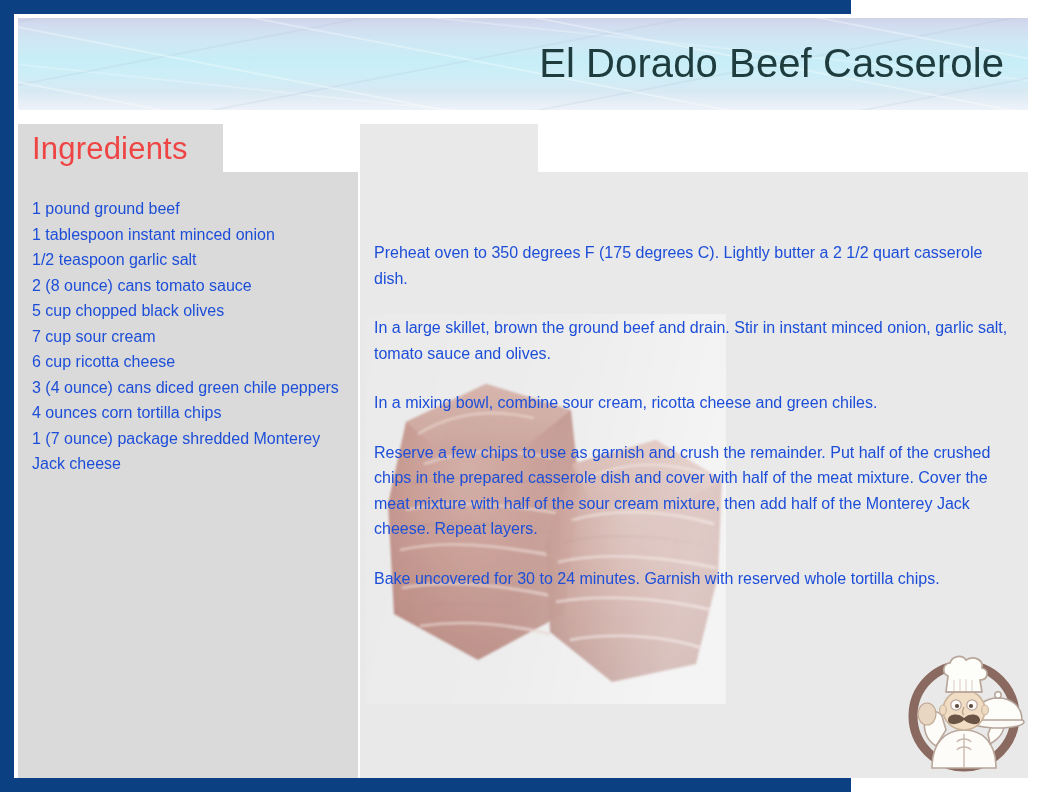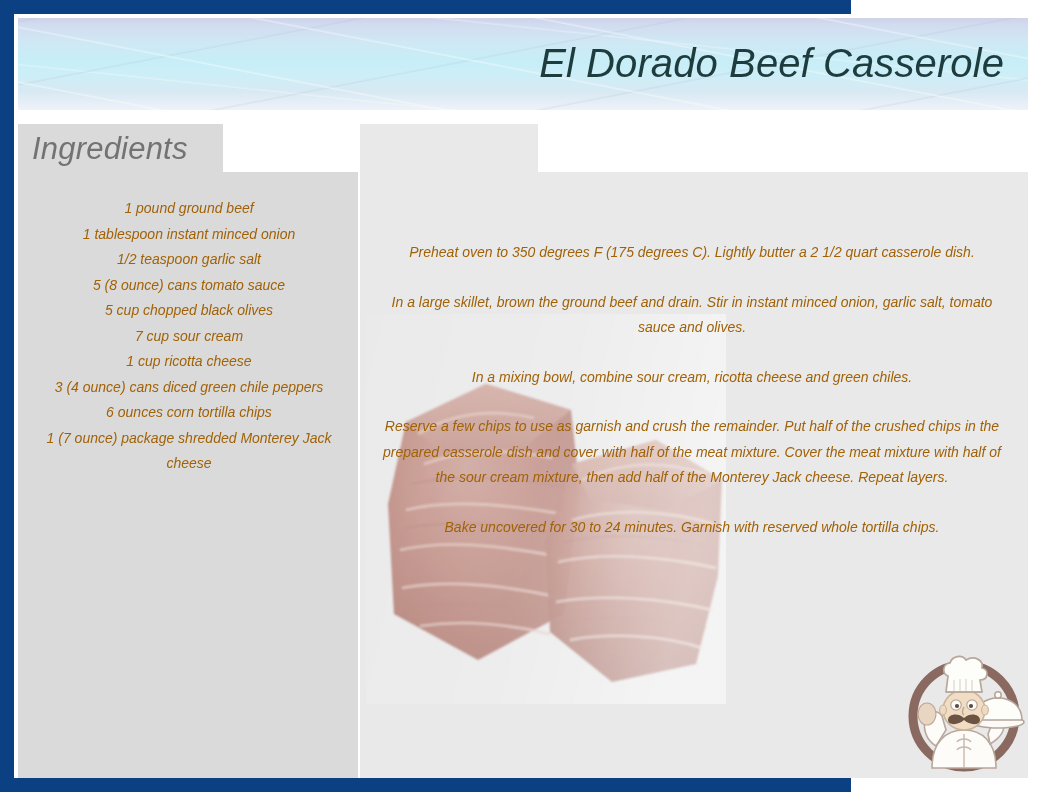--- a/index.html
+++ b/index.html
@@ -12,21 +12,20 @@
     font-family: "Liberation Sans", sans-serif;
   }
 
   
   #slide {
     position: relative;
     width: 851px;
     height: 792px;
     background: #084887;
     background: #0b4183;
-    font-style: italic;
   }
 
   #inner {
     position: absolute;
     left: 14px;
     top: 14px;
     width: 1018px;
     height: 764px;
     background: #ffffff;
     overflow: hidden;
@@ -114,33 +113,32 @@
     z-index: 0;
   }
   #ingredients-panel .band-bg { width: 205px; }
   #directions-panel  .band-bg { width: 178px; background: #e9e9e9; }
 
   .panel-heading {
     position: relative;
     z-index: 1;
     font-size: 31px;
     font-weight: normal;
-    color: #737373;
+    color: #ef4444;
     letter-spacing: 0.2px;
   }
 
   .panel-body {
     position: relative;
     height: 606px;
     padding: 24px 12px 10px 14px;
-    font-size: 14px;
+    font-size: 16px;
     line-height: 25.5px;
-    color: #a16207;
+    color: #1d4ed8;
     overflow: hidden;
-    text-align: center;
   }
   #ingredients-panel .panel-body { background: #dadada; }
   #directions-panel  .panel-body { background: #e9e9e9; padding-right: 18px; }
 
   .ingredient-line { white-space: normal; }
 
   .direction-para { position: relative; z-index: 2; margin-top: 44px; }
   .direction-para + .direction-para { margin-top: 24px; }
 
   
@@ -179,26 +177,26 @@
     <div class="panel" id="ingredients-panel">
       <div class="panel-heading-band">
         <div class="band-bg"></div>
         <h2 class="panel-heading">Ingredients</h2>
       </div>
       <div class="panel-body" id="ingredients-body">
 
       <div class="ingredient-line">1 pound ground beef</div>
           <div class="ingredient-line">1 tablespoon instant minced onion</div>
           <div class="ingredient-line">1/2 teaspoon garlic salt</div>
-          <div class="ingredient-line">5 (8 ounce) cans tomato sauce</div>
+          <div class="ingredient-line">2 (8 ounce) cans tomato sauce</div>
           <div class="ingredient-line">5 cup chopped black olives</div>
           <div class="ingredient-line">7 cup sour cream</div>
-          <div class="ingredient-line">1 cup ricotta cheese</div>
+          <div class="ingredient-line">6 cup ricotta cheese</div>
           <div class="ingredient-line">3 (4 ounce) cans diced green chile peppers</div>
-          <div class="ingredient-line">6 ounces corn tortilla chips</div>
+          <div class="ingredient-line">4 ounces corn tortilla chips</div>
           <div class="ingredient-line">1 (7 ounce) package shredded Monterey Jack cheese</div>
         </div>
     </div>
 
     <div class="panel" id="directions-panel">
       <div class="panel-heading-band">
         <div class="band-bg"></div>
       </div>
       <div class="panel-body" id="directions-body">
 

